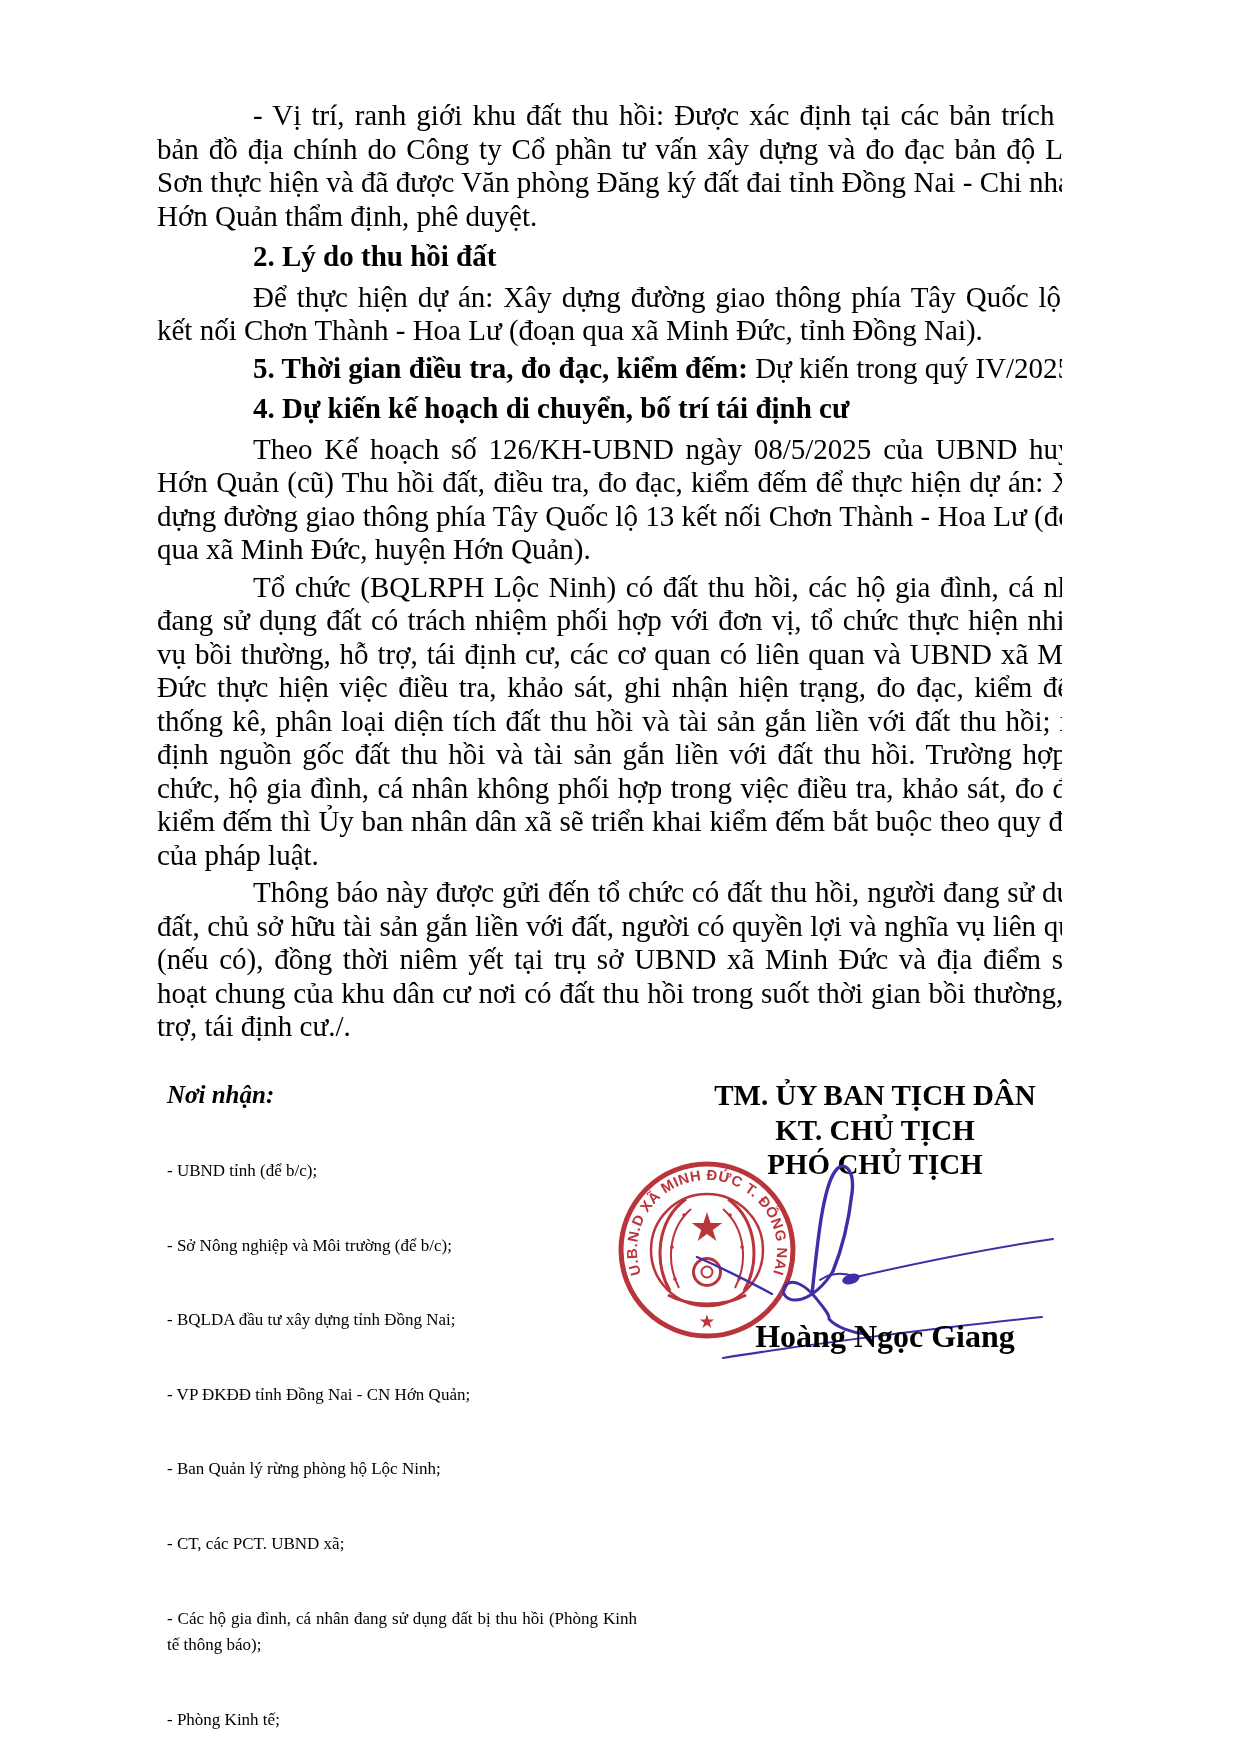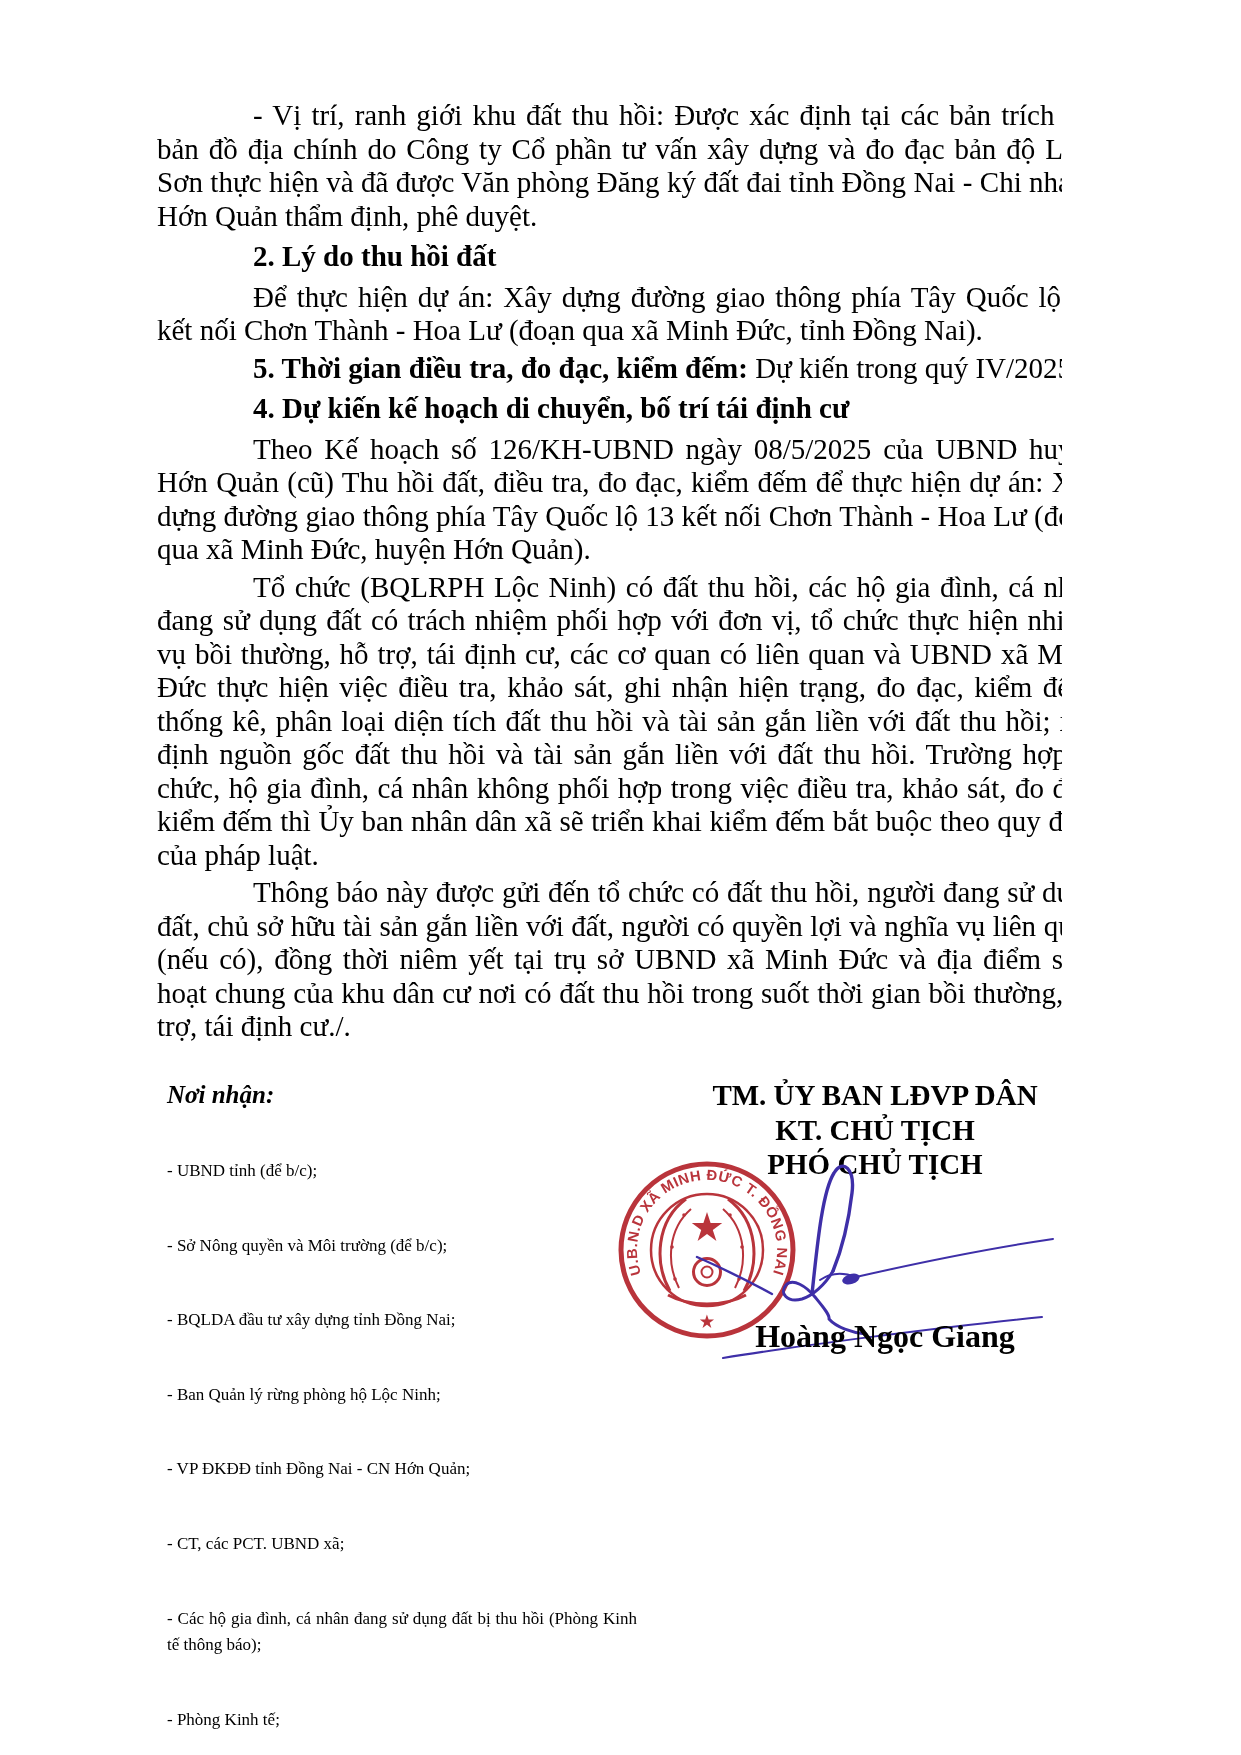--- a/index.html
+++ b/index.html
@@ -89,32 +89,32 @@
     <p class="body-p head-inline"><b>5. Thời gian điều tra, đo đạc, kiểm đếm:</b><span> Dự kiến trong quý IV/2025.</span></p>
     <p class="head-p">4. Dự kiến kế hoạch di chuyển, bố trí tái định cư</p>
     <p class="body-p">Theo Kế hoạch số 126/KH-UBND ngày 08/5/2025 của UBND huyện Hớn Quản (cũ) Thu hồi đất, điều tra, đo đạc, kiểm đếm để thực hiện dự án: Xây dựng đường giao thông phía Tây Quốc lộ 13 kết nối Chơn Thành - Hoa Lư (đoạn qua xã Minh Đức, huyện Hớn Quản).</p>
     <p class="body-p">Tổ chức (BQLRPH Lộc Ninh) có đất thu hồi, các hộ gia đình, cá nhân đang sử dụng đất có trách nhiệm phối hợp với đơn vị, tổ chức thực hiện nhiệm vụ bồi thường, hỗ trợ, tái định cư, các cơ quan có liên quan và UBND xã Minh Đức thực hiện việc điều tra, khảo sát, ghi nhận hiện trạng, đo đạc, kiểm đếm, thống kê, phân loại diện tích đất thu hồi và tài sản gắn liền với đất thu hồi; xác định nguồn gốc đất thu hồi và tài sản gắn liền với đất thu hồi. Trường hợp tổ chức, hộ gia đình, cá nhân không phối hợp trong việc điều tra, khảo sát, đo đạc, kiểm đếm thì Ủy ban nhân dân xã sẽ triển khai kiểm đếm bắt buộc theo quy định của pháp luật.</p>
     <p class="body-p">Thông báo này được gửi đến tổ chức có đất thu hồi, người đang sử dụng đất, chủ sở hữu tài sản gắn liền với đất, người có quyền lợi và nghĩa vụ liên quan (nếu có), đồng thời niêm yết tại trụ sở UBND xã Minh Đức và địa điểm sinh hoạt chung của khu dân cư nơi có đất thu hồi trong suốt thời gian bồi thường, hỗ trợ, tái định cư./.</p>
   </div>
 
   <div class="recipients">
     <div class="rec-title">Nơi nhận:</div>
     <div class="rec-item">- UBND tỉnh (để b/c);</div>
-    <div class="rec-item">- Sở Nông quyền và Môi trường (để b/c);</div>
+    <div class="rec-item">- Sở Nông nghiệp và Môi trường (để b/c);</div>
     <div class="rec-item">- BQLDA đầu tư xây dựng tỉnh Đồng Nai;</div>
+    <div class="rec-item">- VP ĐKĐĐ tỉnh Đồng Nai - CN Hớn Quản;</div>
     <div class="rec-item">- Ban Quản lý rừng phòng hộ Lộc Ninh;</div>
-    <div class="rec-item">- VP ĐKĐĐ tỉnh Đồng Nai - CN Hớn Quản;</div>
     <div class="rec-item">- CT, các PCT. UBND xã;</div>
     <div class="rec-item">- Các hộ gia đình, cá nhân đang sử dụng đất bị thu hồi (Phòng Kinh tế thông báo);</div>
     <div class="rec-item">- Phòng Kinh tế;</div>
     <div class="rec-item">- Lưu: VT.</div>
   </div>
 
   <div class="sig-head">
-    <div>TM. ỦY BAN LĐVP DÂN</div>
+    <div>TM. ỦY BAN TỊCH DÂN</div>
     <div>KT. CHỦ TỊCH</div>
     <div>PHÓ CHỦ TỊCH</div>
   </div>
 
   <svg class="seal-svg" width="190" height="190" viewBox="0 0 190 190">
     <g fill="none" stroke-width="5" stroke="#b4232b">
       <circle cx="95" cy="95" r="86" stroke-width="5"></circle>
       <circle cx="95" cy="95" r="56" stroke-width="2.5"></circle>
       <path d="M 58 136 C 42 108 44 66 74 44" stroke-width="3"></path>
       <path d="M 132 136 C 148 108 146 66 116 44" stroke-width="3"></path>

